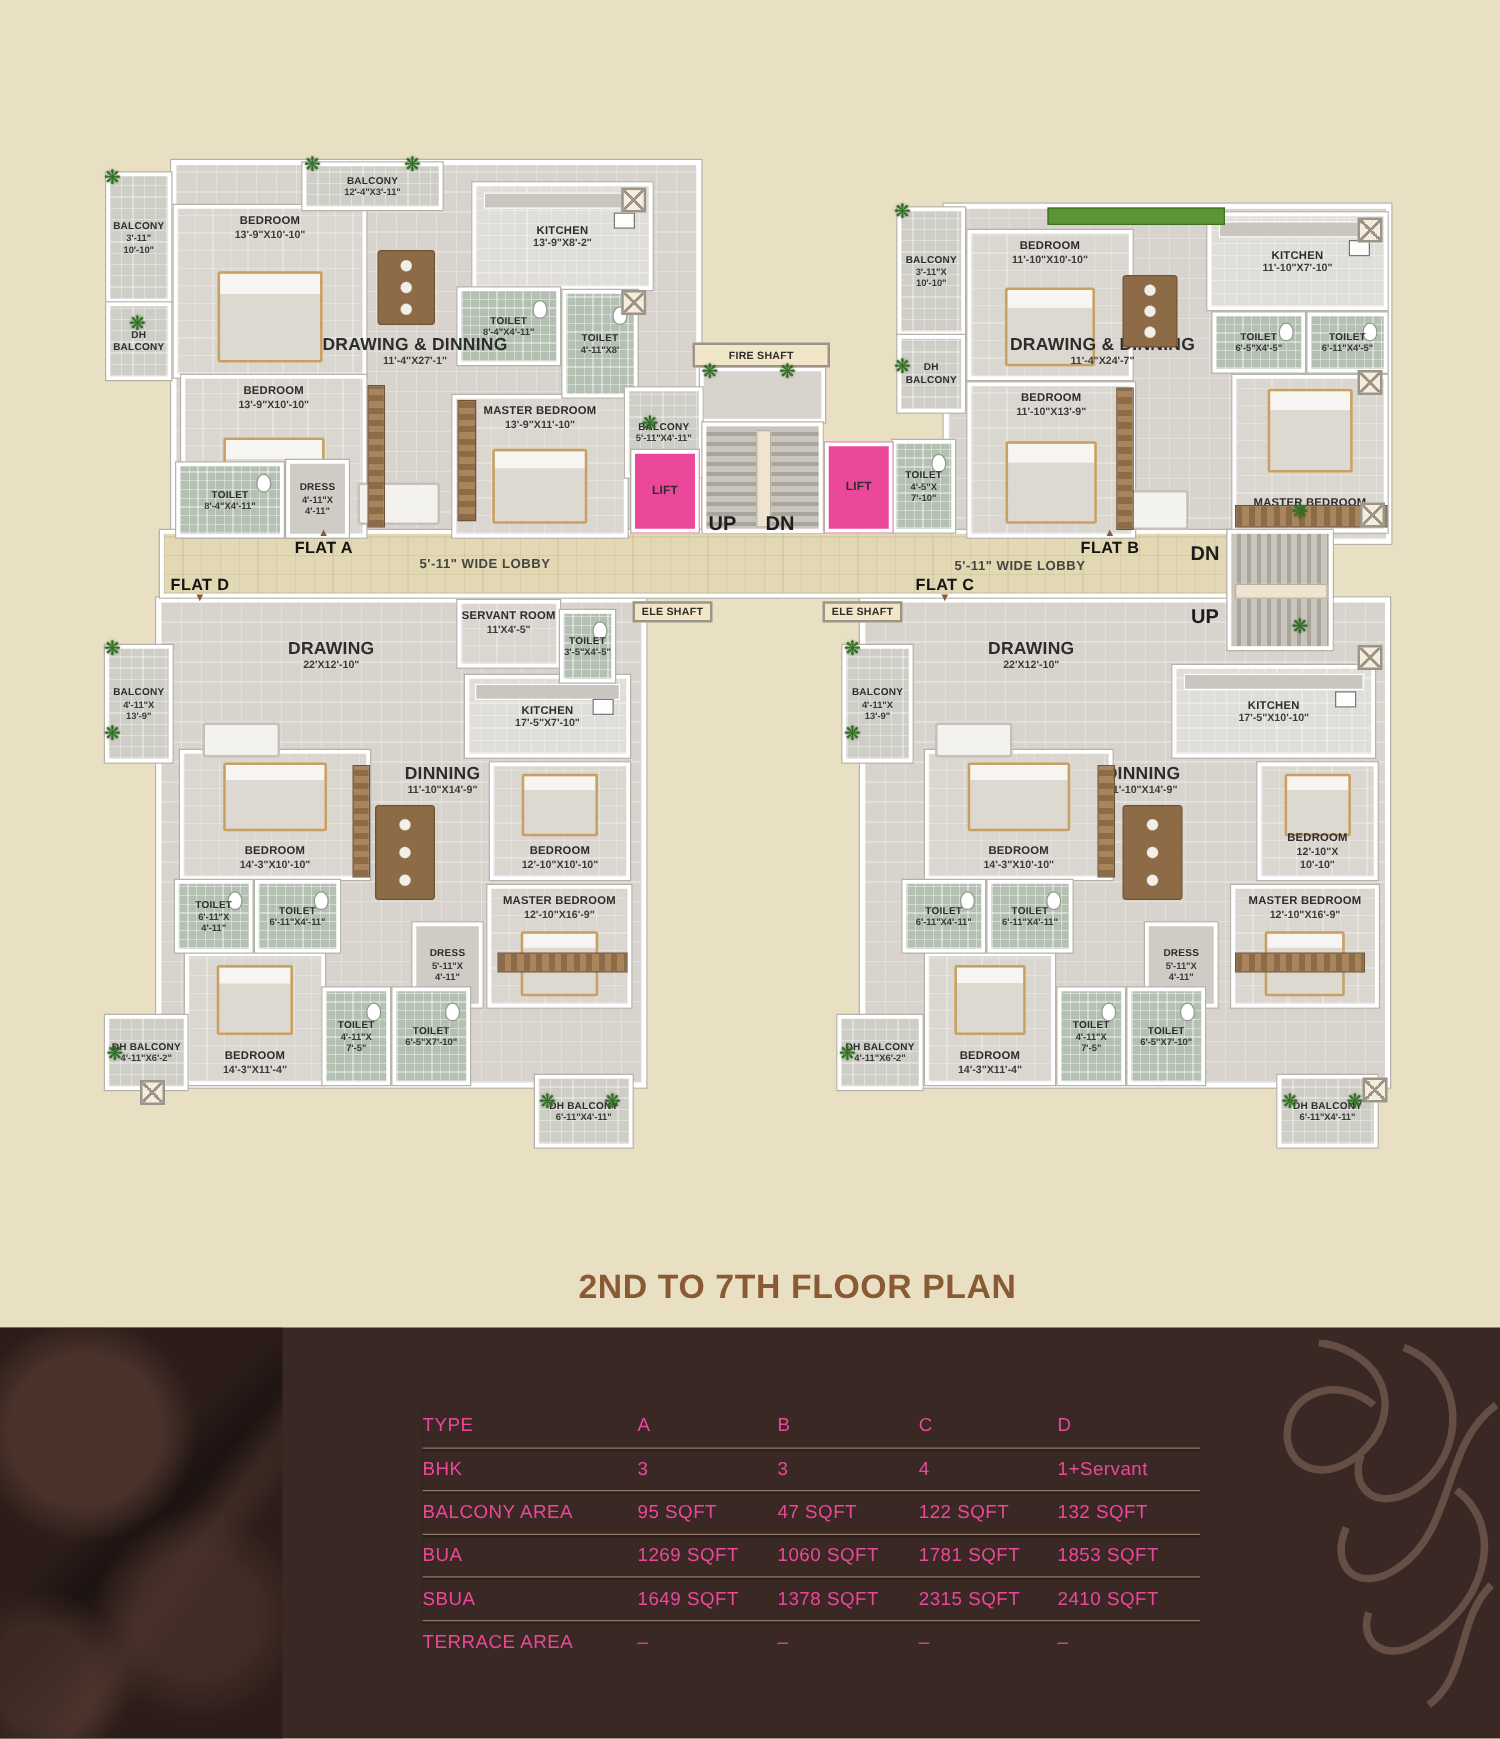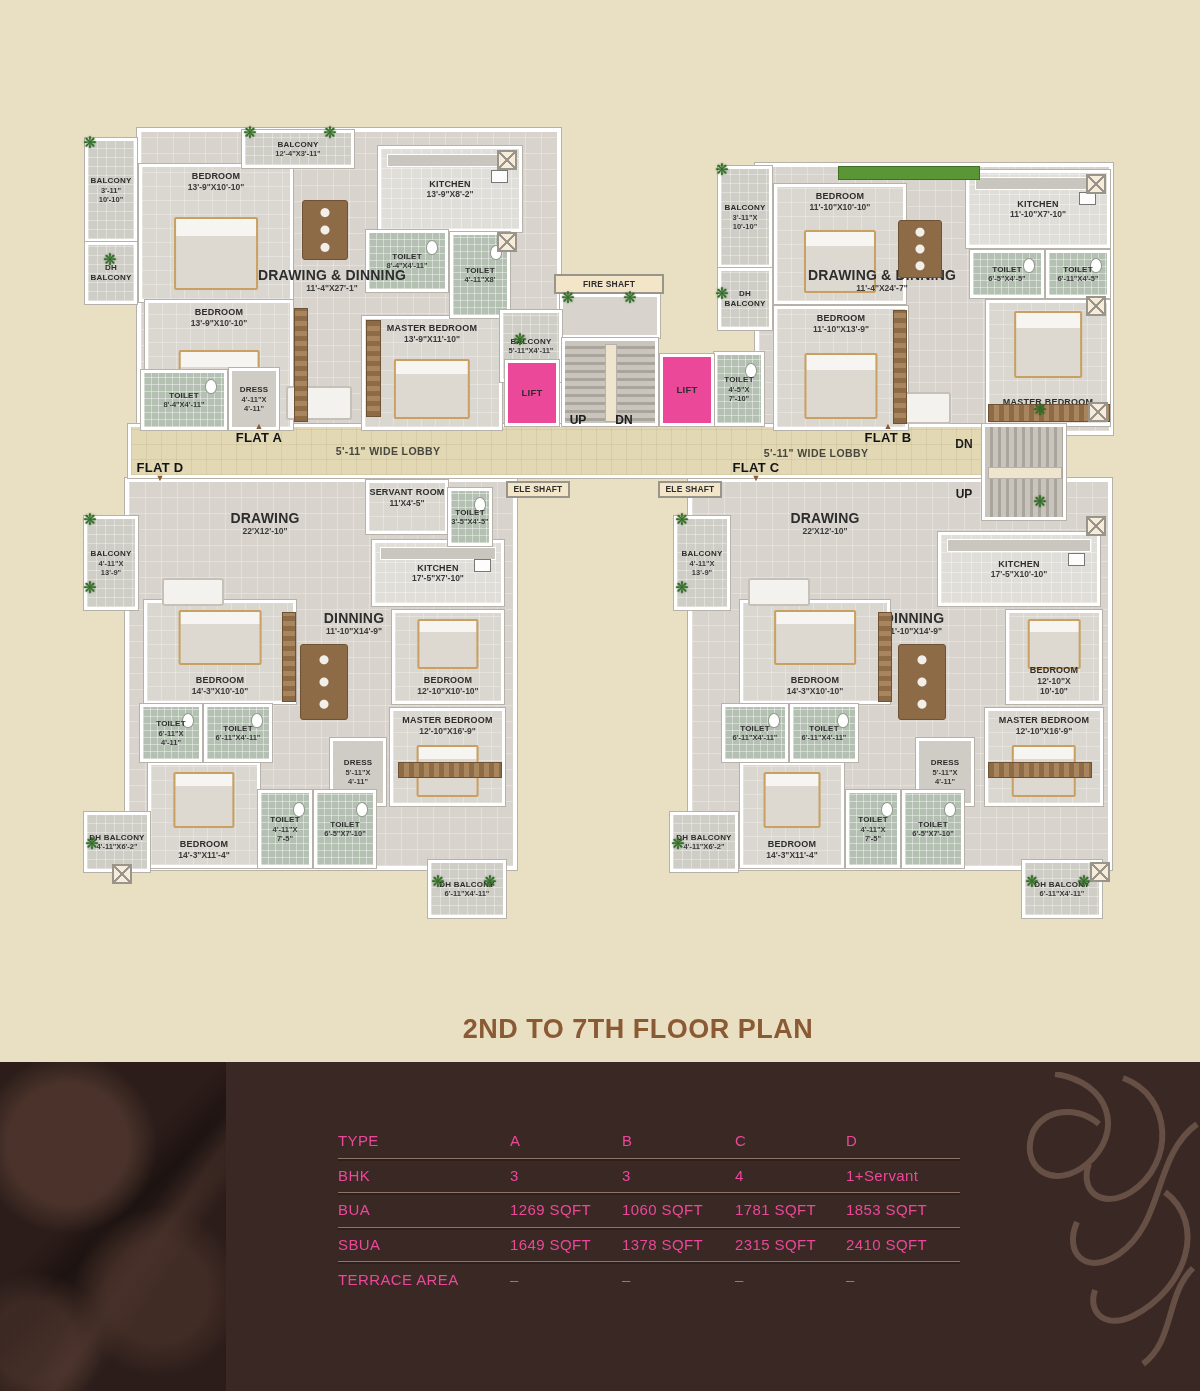--- a/index.html
+++ b/index.html
@@ -67,21 +67,21 @@
   .planter{position:absolute;background:#5a9635;border:1px solid #3e701f;z-index:5;}
   .plant{position:absolute;width:18px;height:18px;color:#2f7022;font-size:16px;line-height:18px;
          text-align:center;z-index:7;text-shadow:0 0 2px rgba(20,60,10,.6);}
   .xbox{position:absolute;width:20px;height:20px;box-sizing:border-box;border:2px solid #9a958a;z-index:6;
         background:#f6ecd9;
         background-image:linear-gradient(45deg,transparent 45%,#9a958a 45% 55%,transparent 55%),
                          linear-gradient(-45deg,transparent 45%,#9a958a 45% 55%,transparent 55%);}
   .flatlab{position:absolute;transform:translate(-50%,-50%);font-weight:700;font-size:13px;color:#131313;
            text-align:center;z-index:8;letter-spacing:.3px;}
   .marker{display:block;font-size:9px;color:#8a5a35;line-height:7px;}
-  .dirlab{position:absolute;transform:translate(-50%,-50%);font-weight:700;font-size:12px;color:#1d1d1d;z-index:8;}
+  .dirlab{position:absolute;transform:translate(-50%,-50%);font-weight:700;font-size:16px;color:#1d1d1d;z-index:8;}
   .lobbylab{position:absolute;transform:translate(-50%,-50%);font-weight:700;font-size:10.5px;
             color:#46463e;z-index:8;letter-spacing:.4px;}
 
   
   .title{position:absolute;top:1014px;left:0;width:1200px;text-align:center;text-indent:76px;
          font-size:27px;font-weight:700;color:#8a5a35;letter-spacing:.5px;}
 
   
   .footer{position:absolute;left:0;top:1062px;width:1200px;height:329px;background:#3a2824;overflow:hidden;}
   .carving{position:absolute;left:0;top:0;width:226px;height:329px;background:#2c1d1a;
@@ -594,20 +594,27 @@
           <div class="fcell">D</div>
         </div>
         <div class="frow">
           <div class="fcell">BHK</div>
           <div class="fcell">3</div>
           <div class="fcell">3</div>
           <div class="fcell">4</div>
           <div class="fcell">1+Servant</div>
         </div>
         <div class="frow">
+          <div class="fcell">BALCONY AREA</div>
+          <div class="fcell">95 SQFT</div>
+          <div class="fcell">47 SQFT</div>
+          <div class="fcell">122 SQFT</div>
+          <div class="fcell">132 SQFT</div>
+        </div>
+        <div class="frow">
           <div class="fcell">BUA</div>
           <div class="fcell">1269 SQFT</div>
           <div class="fcell">1060 SQFT</div>
           <div class="fcell">1781 SQFT</div>
           <div class="fcell">1853 SQFT</div>
         </div>
         <div class="frow">
           <div class="fcell">SBUA</div>
           <div class="fcell">1649 SQFT</div>
           <div class="fcell">1378 SQFT</div>

